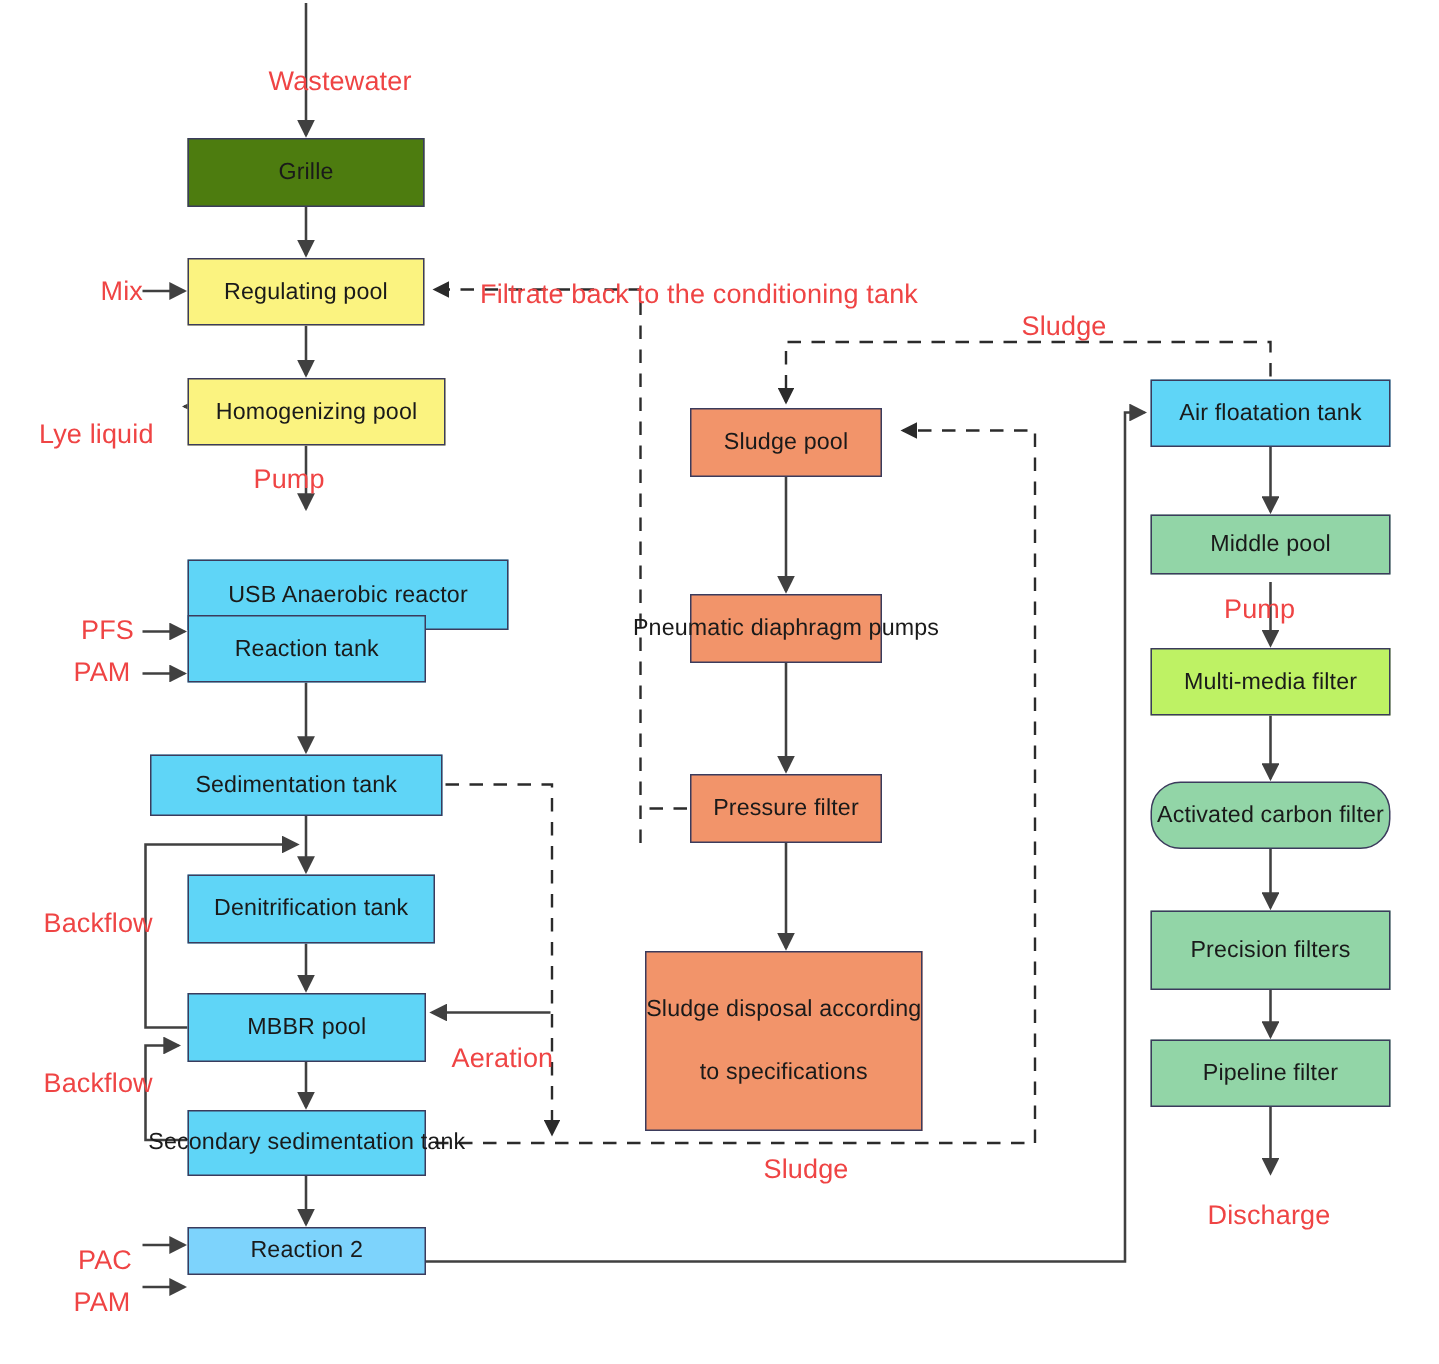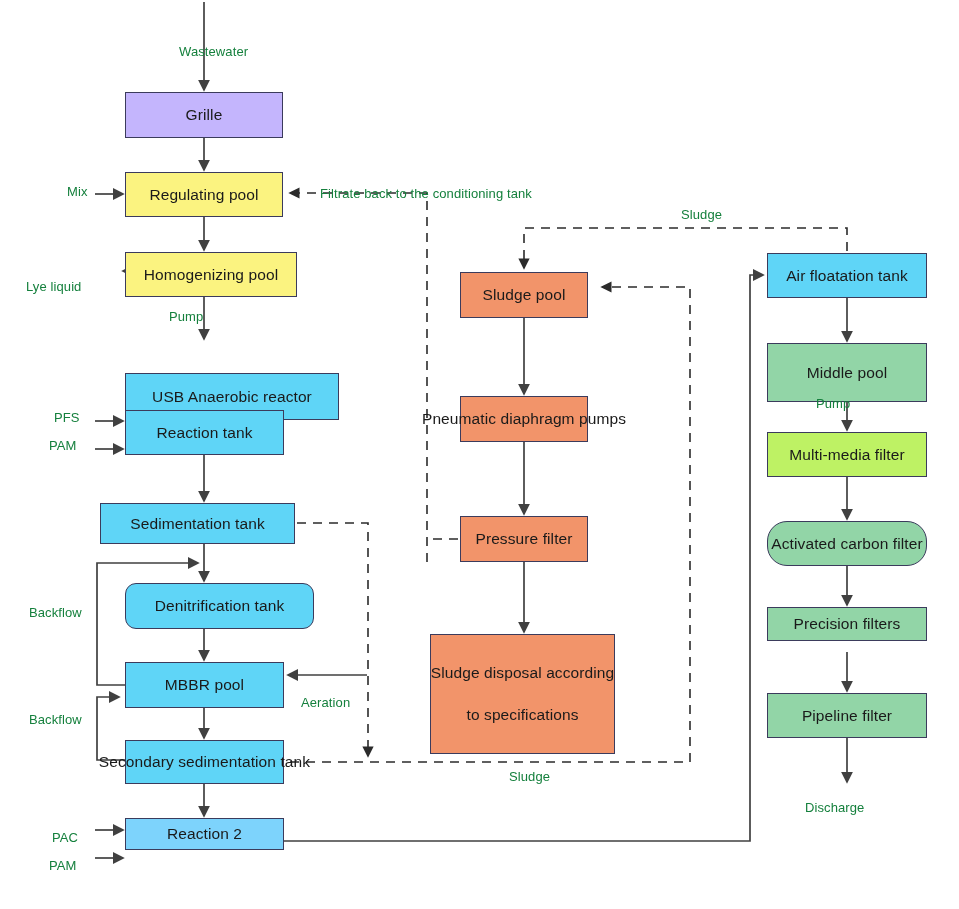--- a/index.html
+++ b/index.html
@@ -36,22 +36,22 @@
     padding:0 2px;
   }
   .node.two-line{
     flex-direction:column;
     justify-content:space-evenly;
     padding:6px 4px;
   }
   .node.two-line span{display:block;}
   .lbl{
     position:absolute;
-    font-size:13px;
-    color:#15803d;
+    font-size:18px;
+    color:#ef4444;
     white-space:nowrap;
     letter-spacing:.1px;
   }
 </style>
 </head>
 <body>
 
 <div id="canvas">
 
   <svg id="edges" viewBox="0 0 959 909" xmlns="http://www.w3.org/2000/svg">
@@ -107,60 +107,60 @@
 
     <g stroke="#2b2b2b" stroke-width="1.6" fill="none" stroke-dasharray="9 7">
       <path d="M 427 562 L 427 193 L 290 193" marker-end="url(#arrowd)"></path>
       <path d="M 458 539 L 427 539"></path>
       <path d="M 297 523 L 368 523 L 368 756" marker-end="url(#arrowd)"></path>
       <path d="M 290 762 L 690 762 L 690 287 L 602 287" marker-end="url(#arrowd)"></path>
       <path d="M 847 251 L 847 228 L 524 228 L 524 268" marker-end="url(#arrowd)"></path>
     </g>
   </svg>
 
-  <div class="node" style="left:125px;top:92px;width:158px;height:46px;background:#c4b5fd;">Grille</div>
+  <div class="node" style="left:125px;top:92px;width:158px;height:46px;background:#4d7c0f;">Grille</div>
 
   <div class="node" style="left:125px;top:172px;width:158px;height:45px;background:#fbf380;">Regulating pool</div>
 
   <div class="node" style="left:125px;top:252px;width:172px;height:45px;background:#fbf380;">Homogenizing pool</div>
 
   <div class="node" style="left:125px;top:341px;width:214px;height:47px;background:#5fd5f7;margin-top:32px;">USB Anaerobic reactor</div>
 
   <div class="node" style="left:125px;top:410px;width:159px;height:45px;background:#5fd5f7;">Reaction tank</div>
 
   <div class="node" style="left:100px;top:503px;width:195px;height:41px;background:#5fd5f7;">Sedimentation tank</div>
 
-  <div class="node" style="left:125px;top:583px;width:189px;height:46px;background:#5fd5f7;border-radius:11px;">Denitrification tank</div>
+  <div class="node" style="left:125px;top:583px;width:165px;height:46px;background:#5fd5f7;">Denitrification tank</div>
 
   <div class="node" style="left:125px;top:662px;width:159px;height:46px;background:#5fd5f7;">MBBR pool</div>
 
   <div class="node" style="left:125px;top:740px;width:159px;height:44px;background:#5fd5f7;overflow:visible;white-space:nowrap;">Secondary sedimentation tank</div>
 
   <div class="node" style="left:125px;top:818px;width:159px;height:32px;background:#7dd3fc;">Reaction 2</div>
 
   <div class="node" style="left:460px;top:272px;width:128px;height:46px;background:#f2946a;">Sludge pool</div>
 
   <div class="node" style="left:460px;top:396px;width:128px;height:46px;background:#f2946a;overflow:visible;white-space:nowrap;">Pneumatic diaphragm pumps</div>
 
   <div class="node" style="left:460px;top:516px;width:128px;height:46px;background:#f2946a;">Pressure filter</div>
 
   <div class="node two-line" style="left:430px;top:634px;width:185px;height:120px;background:#f2946a;">
     <span style="white-space:nowrap;">Sludge disposal according</span>
     <span style="white-space:nowrap;">to specifications</span>
   </div>
 
   <div class="node" style="left:767px;top:253px;width:160px;height:45px;background:#5fd5f7;">Air floatation tank</div>
 
-  <div class="node" style="left:767px;top:343px;width:160px;height:59px;background:#92d5a7;">Middle pool</div>
+  <div class="node" style="left:767px;top:343px;width:160px;height:40px;background:#92d5a7;">Middle pool</div>
 
   <div class="node" style="left:767px;top:432px;width:160px;height:45px;background:#bef264;">Multi-media filter</div>
 
   <div class="node" style="left:767px;top:521px;width:160px;height:45px;background:#92d5a7;overflow:visible;white-space:nowrap;border-radius:20px;">Activated carbon filter</div>
 
-  <div class="node" style="left:767px;top:607px;width:160px;height:34px;background:#92d5a7;text-align:center;">Precision filters</div>
+  <div class="node" style="left:767px;top:607px;width:160px;height:53px;background:#92d5a7;text-align:center;">Precision filters</div>
 
   <div class="node" style="left:767px;top:693px;width:160px;height:45px;background:#92d5a7;">Pipeline filter</div>
 
   <div class="lbl" style="left:179px;top:44px;">Wastewater</div>
   <div class="lbl" style="left:67px;top:184px;">Mix</div>
   <div class="lbl" style="left:26px;top:279px;">Lye liquid</div>
   <div class="lbl" style="left:169px;top:309px;">Pump</div>
   <div class="lbl" style="left:54px;top:410px;">PFS</div>
   <div class="lbl" style="left:49px;top:438px;">PAM</div>
   <div class="lbl" style="left:29px;top:605px;">Backflow</div>

